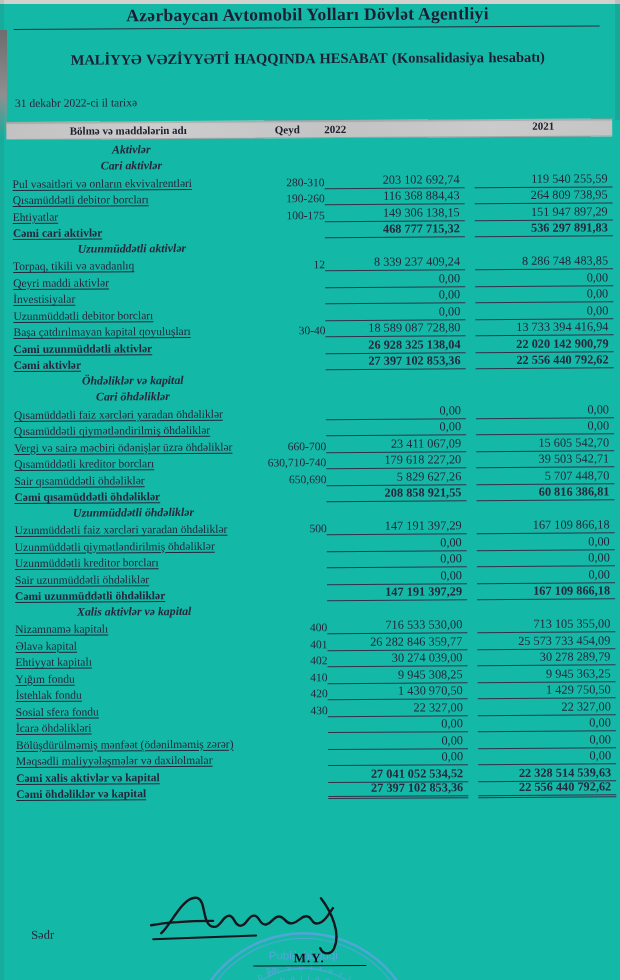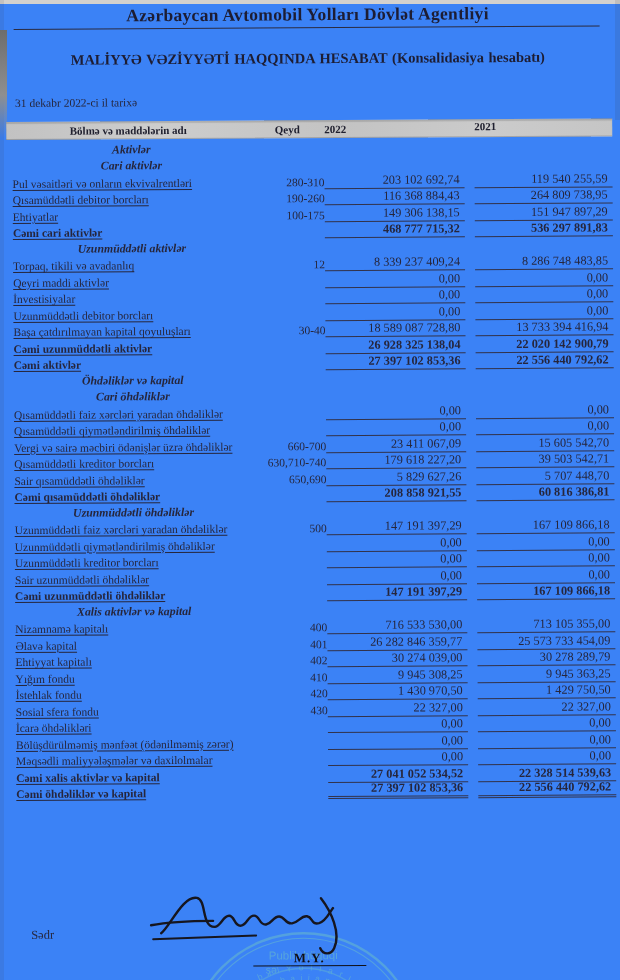--- a/index.html
+++ b/index.html
@@ -1,18 +1,18 @@
 <!DOCTYPE html>
 <html><head>
 <meta charset="utf-8">
 <style>
   html,body{margin:0;padding:0;background:#dddbd8;}
   .sheet{
     position:relative;width:620px;height:980px;overflow:hidden;
-    background:#3b82f6;
+    background:#14b8a6;
     font-family:"Liberation Serif","DejaVu Serif",serif;
     color:#26263c;
   }
   .top-edge{position:absolute;top:0;left:0;right:0;height:4px;background:#d3d1ce;}
   .left-edge{position:absolute;left:0;top:30px;width:7px;height:108px;
     background:linear-gradient(to bottom,#6d6d6d,#8f8f8f 60%,rgba(140,140,140,0));}
   .left-soft{position:absolute;left:0;top:0;width:4px;height:980px;background:rgba(60,60,60,0.10);}
   .right-soft{position:absolute;right:0;top:0;width:5px;height:120px;background:rgba(60,60,60,0.12);}
   .tilt{position:absolute;inset:0;transform:rotate(-0.35deg);transform-origin:20px 420px;}
 
@@ -26,21 +26,21 @@
 
   .thead{position:absolute;top:122px;left:8px;right:6px;height:18px;
     display:flex;align-items:center;
     background:linear-gradient(90deg,#c2c2c2,#cdcdcd 25%,#c3c3c3 55%,#cbcbcb 80%,#c5c5c5);
     box-shadow:inset 0 2px 1px rgba(0,0,0,0.14), inset 0 -1px 0 rgba(0,0,0,0.18);
     font-size:11px;font-weight:bold;color:#20202f;}
   .thead .h-label{width:244px;text-align:center;}
   .thead .h-note{width:74px;text-align:center;}
   .thead .h-2022{width:140px;text-align:left;}
   .thead .h-gap{width:10px;}
-  .thead .h-2021{width:138px;text-align:left;position:relative;top:-2px;}
+  .thead .h-2021{width:138px;text-align:center;position:relative;top:-2px;}
 
   .tbody{position:absolute;top:141px;left:14px;right:6px;}
   .trow{display:flex;height:16.5px;align-items:flex-end;}
   .lbl{width:238px;font-size:11.5px;line-height:14px;white-space:nowrap;overflow:visible;}
   .u{text-decoration:underline;text-underline-offset:2px;text-decoration-thickness:0.9px;}
   .note{width:74px;text-align:right;font-size:11.5px;line-height:14px;}
   .num{width:140px;text-align:right;font-size:12.3px;line-height:15px;
     border-bottom:1.1px solid #32324a;padding-right:5px;box-sizing:border-box;white-space:nowrap;}
   .gap{width:10px;}
   .n21{width:138px;}

